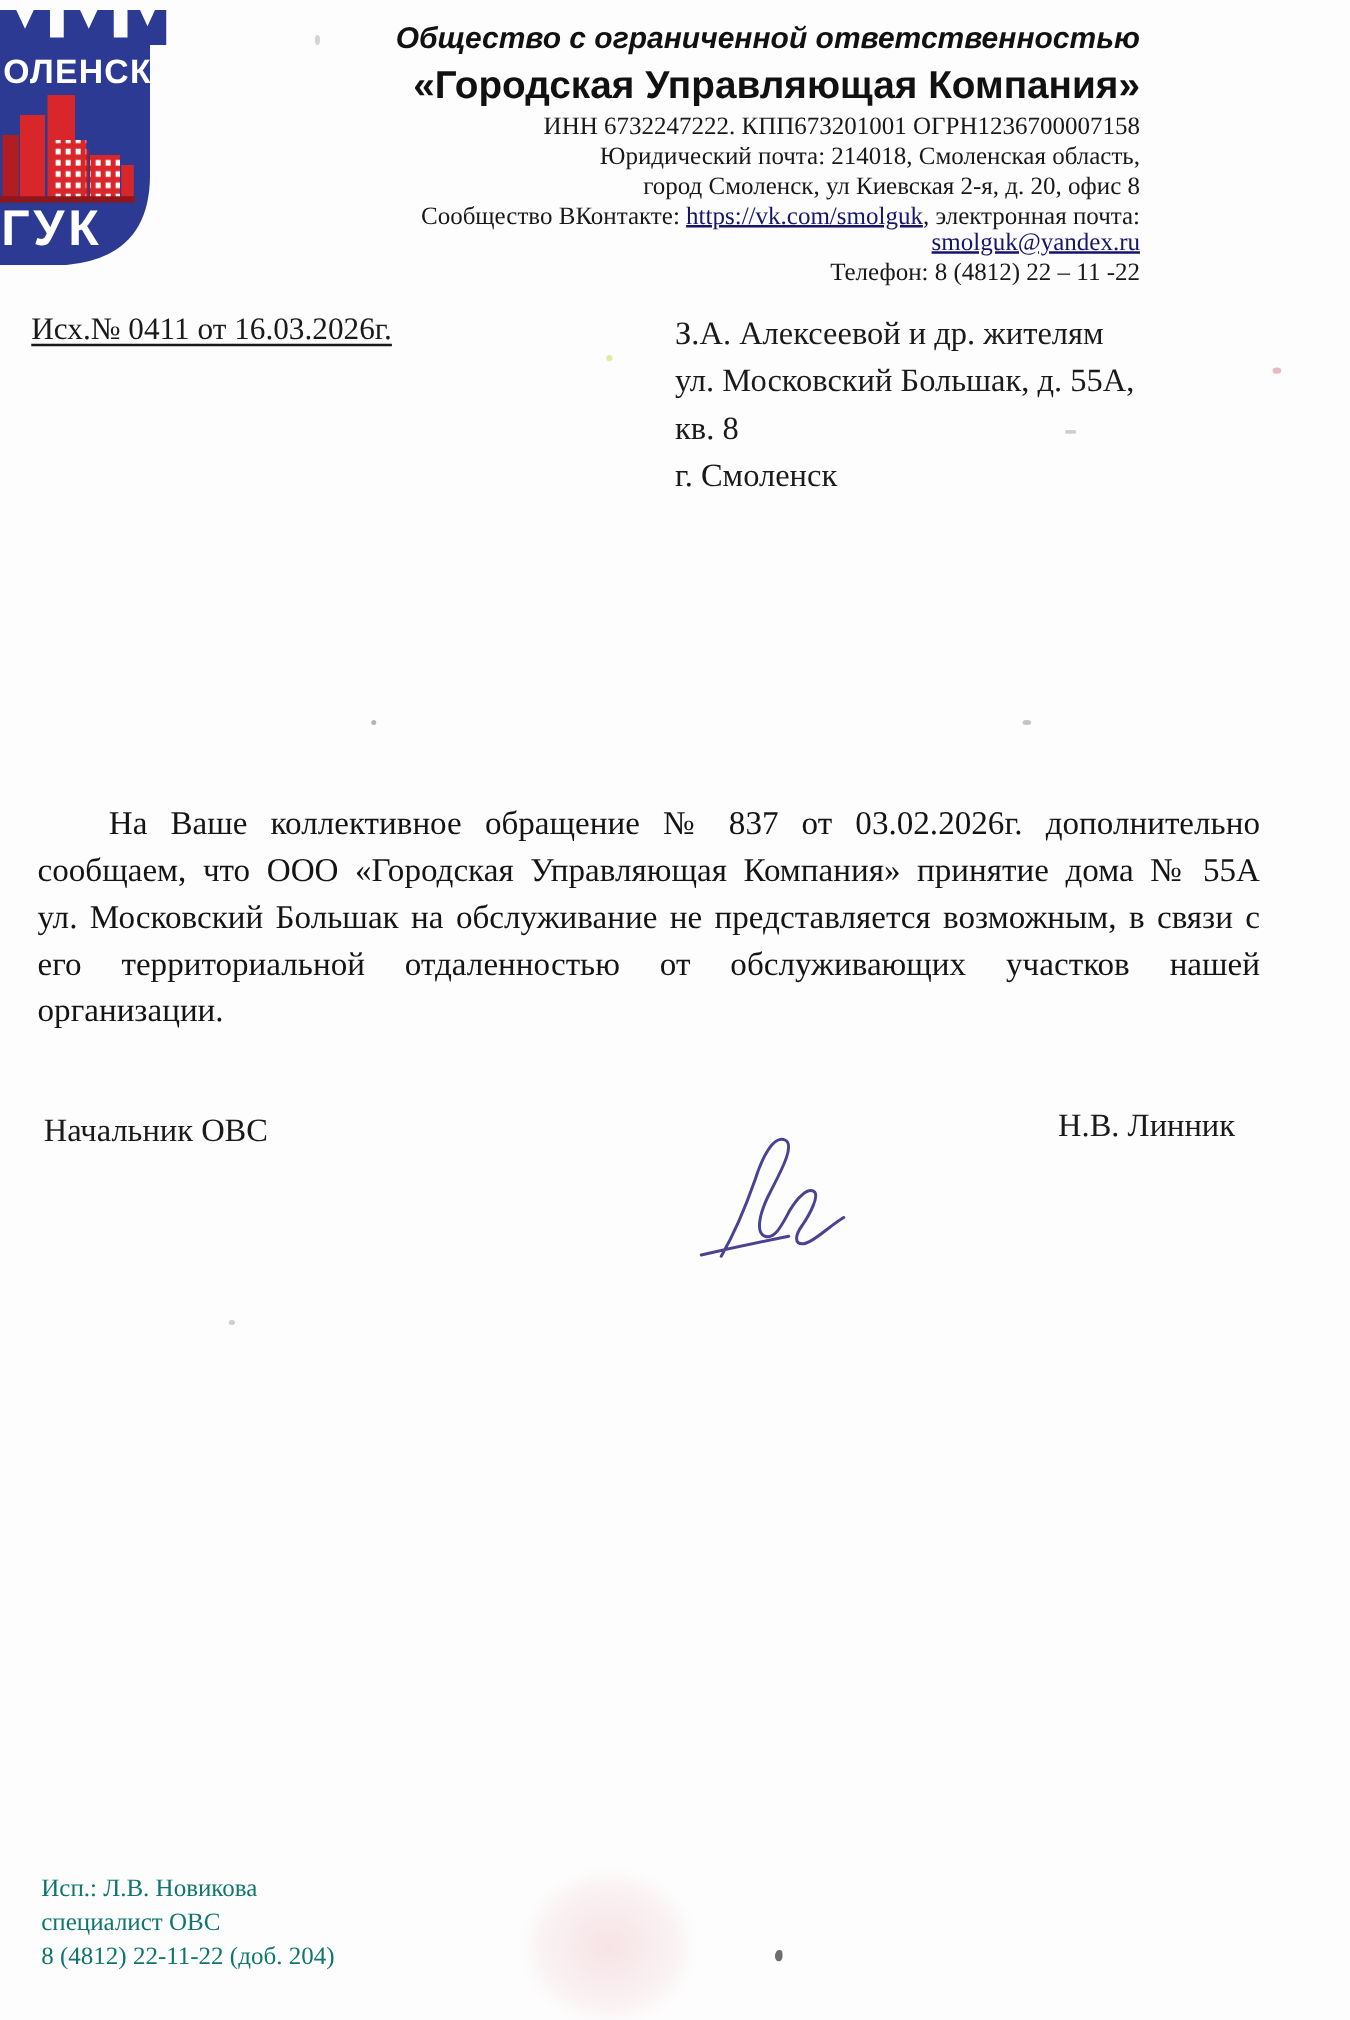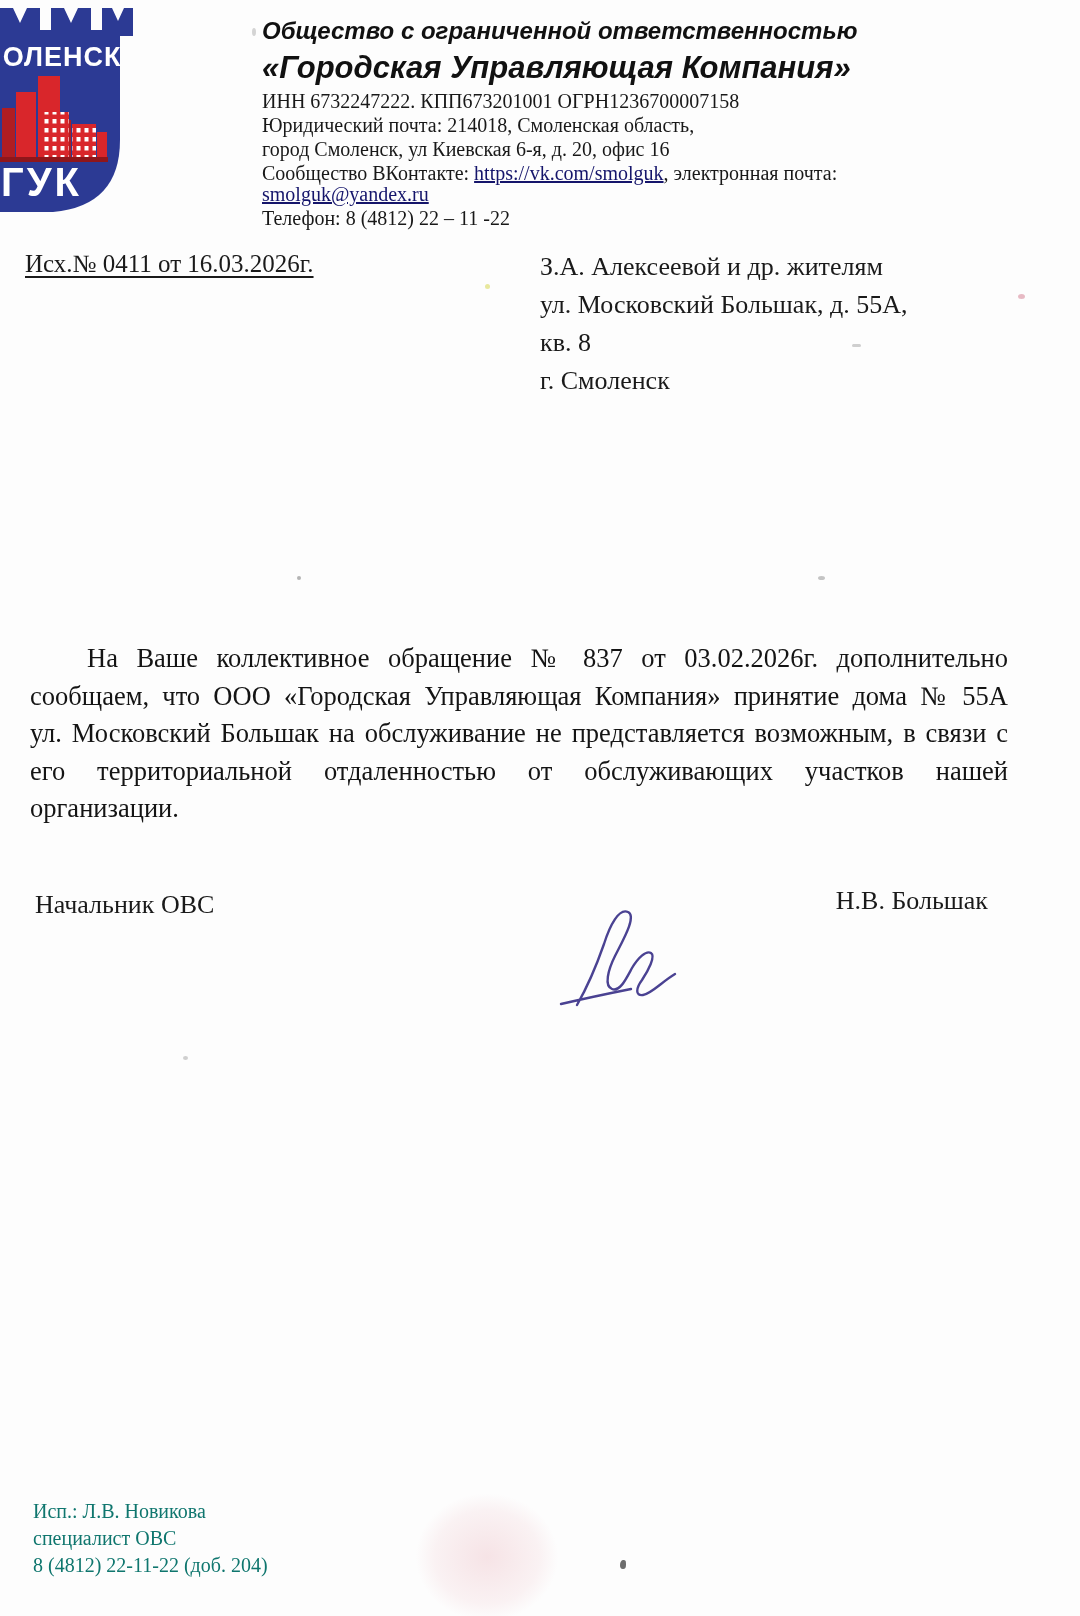--- a/index.html
+++ b/index.html
@@ -8,30 +8,30 @@
     width:1080px;height:1616px;
     background:#fdfdfd;
     overflow:hidden;
     font-family:"Liberation Serif","DejaVu Serif",serif;
     color:#1a1a1a;
   }
   
   .logo-wrap{position:absolute;left:-45px;top:0;width:200px;height:225px;}
   .header-block{
     position:absolute;left:262px;top:16px;width:650px;
-    text-align:left;
+    text-align:right;
   }
   .org-type{
     font-family:"Liberation Sans","DejaVu Sans",sans-serif;
     font-weight:bold;font-style:italic;
     font-size:24px;line-height:30px;color:#111;
   }
   .org-name{
     font-family:"Liberation Sans","DejaVu Sans",sans-serif;
-    font-weight:bold;font-style:italic;
+    font-weight:bold;
     font-size:31px;line-height:40px;color:#111;
     margin-top:2px;
   }
   .req-line{font-size:20px;line-height:21px;color:#181818;margin-top:3px;}
   .req-line a{color:#15156b;text-decoration:underline;}
   
   .ref-line{
     position:absolute;left:25px;top:250px;
     font-size:25px;text-decoration:underline;text-underline-offset:4px;
   }
@@ -99,38 +99,38 @@
 
       <text x="46" y="196" font-family="Liberation Sans, sans-serif" font-size="40" font-weight="bold" letter-spacing="3" fill="#ffffff">ГУК</text>
     </svg>
   </div>
 
   <div class="header-block">
     <div class="org-type">Общество с ограниченной ответственностью</div>
     <div class="org-name">«Городская Управляющая Компания»</div>
     <div class="req-line">ИНН 6732247222. КПП673201001 ОГРН1236700007158</div>
     <div class="req-line">Юридический почта: 214018, Смоленская область,</div>
-    <div class="req-line">город Смоленск, ул Киевская 6-я, д. 20, офис 16</div>
+    <div class="req-line">город Смоленск, ул Киевская 2-я, д. 20, офис 8</div>
     <div class="req-line"><span>Сообщество ВКонтакте: </span><a href="#">https://vk.com/smolguk</a><span>, электронная почта: </span><a href="#">smolguk@yandex.ru</a></div>
     <div class="req-line">Телефон: 8 (4812) 22 – 11 -22</div>
   </div>
 
   <div class="ref-line">Исх.№ 0411 от 16.03.2026г.</div>
 
   <div class="addressee">
     <div>З.А. Алексеевой и др. жителям</div>
     <div>ул. Московский Большак, д. 55А,</div>
     <div>кв. 8</div>
     <div>г. Смоленск</div>
   </div>
 
   <div class="body-par">На Ваше коллективное обращение № 837 от 03.02.2026г.  дополнительно сообщаем, что ООО «Городская Управляющая Компания» принятие дома № 55А ул. Московский Большак на обслуживание не представляется возможным, в связи с его территориальной отдаленностью от обслуживающих участков нашей организации.</div>
 
   <div class="sig-position">Начальник ОВС</div>
-  <div class="sig-name">Н.В. Большак</div>
+  <div class="sig-name">Н.В. Линник</div>
   <div class="sig-scribble">
     <svg width="150" height="118" viewBox="0 0 150 118">
       <path d="M8,112 C34,106 58,101 78,97 M24,113 C36,92 44,72 51,52 C57,33 66,16 75,20 C84,24 70,48 62,64 C55,78 51,94 59,97 C67,100 73,87 79,76 C85,66 93,58 98,61 C103,64 95,79 89,88 C83,96 82,104 90,103 C98,102 110,89 122,82" stroke="#4a4292" stroke-width="2.4" fill="none" stroke-linecap="round"></path>
     </svg>
   </div>
 
   <div class="footer">
     <div>Исп.: Л.В. Новикова</div>
     <div>специалист ОВС</div>
     <div>8 (4812) 22-11-22 (доб. 204)</div>

